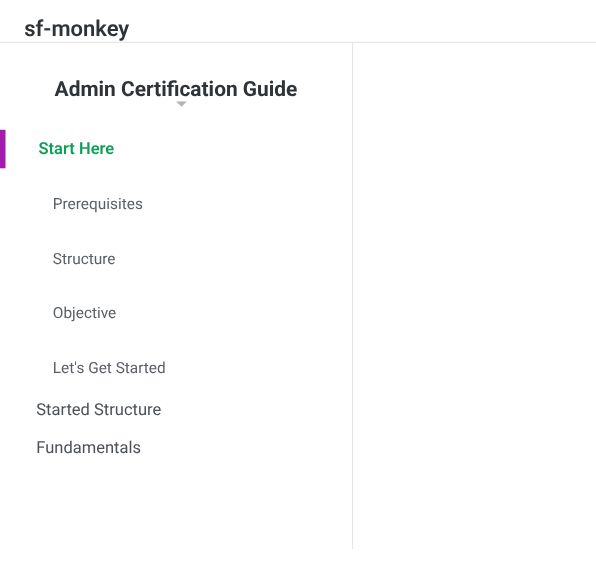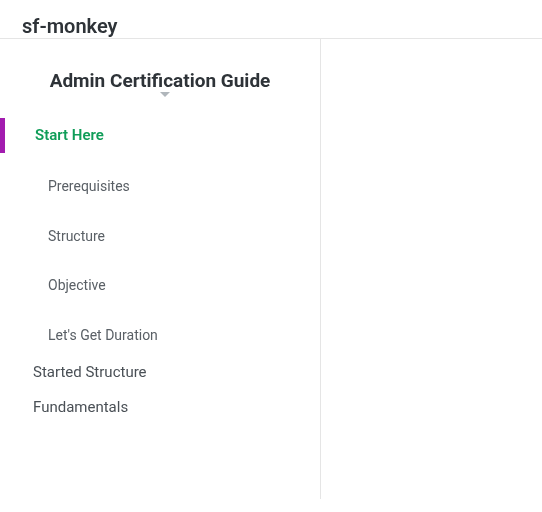--- a/index.html
+++ b/index.html
@@ -94,20 +94,20 @@
           </svg>
       </span>
     </div>
 
     <nav>
       <div class="nav-section-top">
         <a class="nav-item active">Start Here</a>
         <a class="nav-subitem">Prerequisites</a>
         <a class="nav-subitem">Structure</a>
         <a class="nav-subitem">Objective</a>
-        <a class="nav-subitem">Let's Get Duration</a>
+        <a class="nav-subitem">Let's Get Started</a>
       </div>
       <a class="nav-item">Started Structure</a>
       <a class="nav-item">Fundamentals</a>
     </nav>
   </div>
   <div class="main"></div>
 </div>
 
 </body></html>

